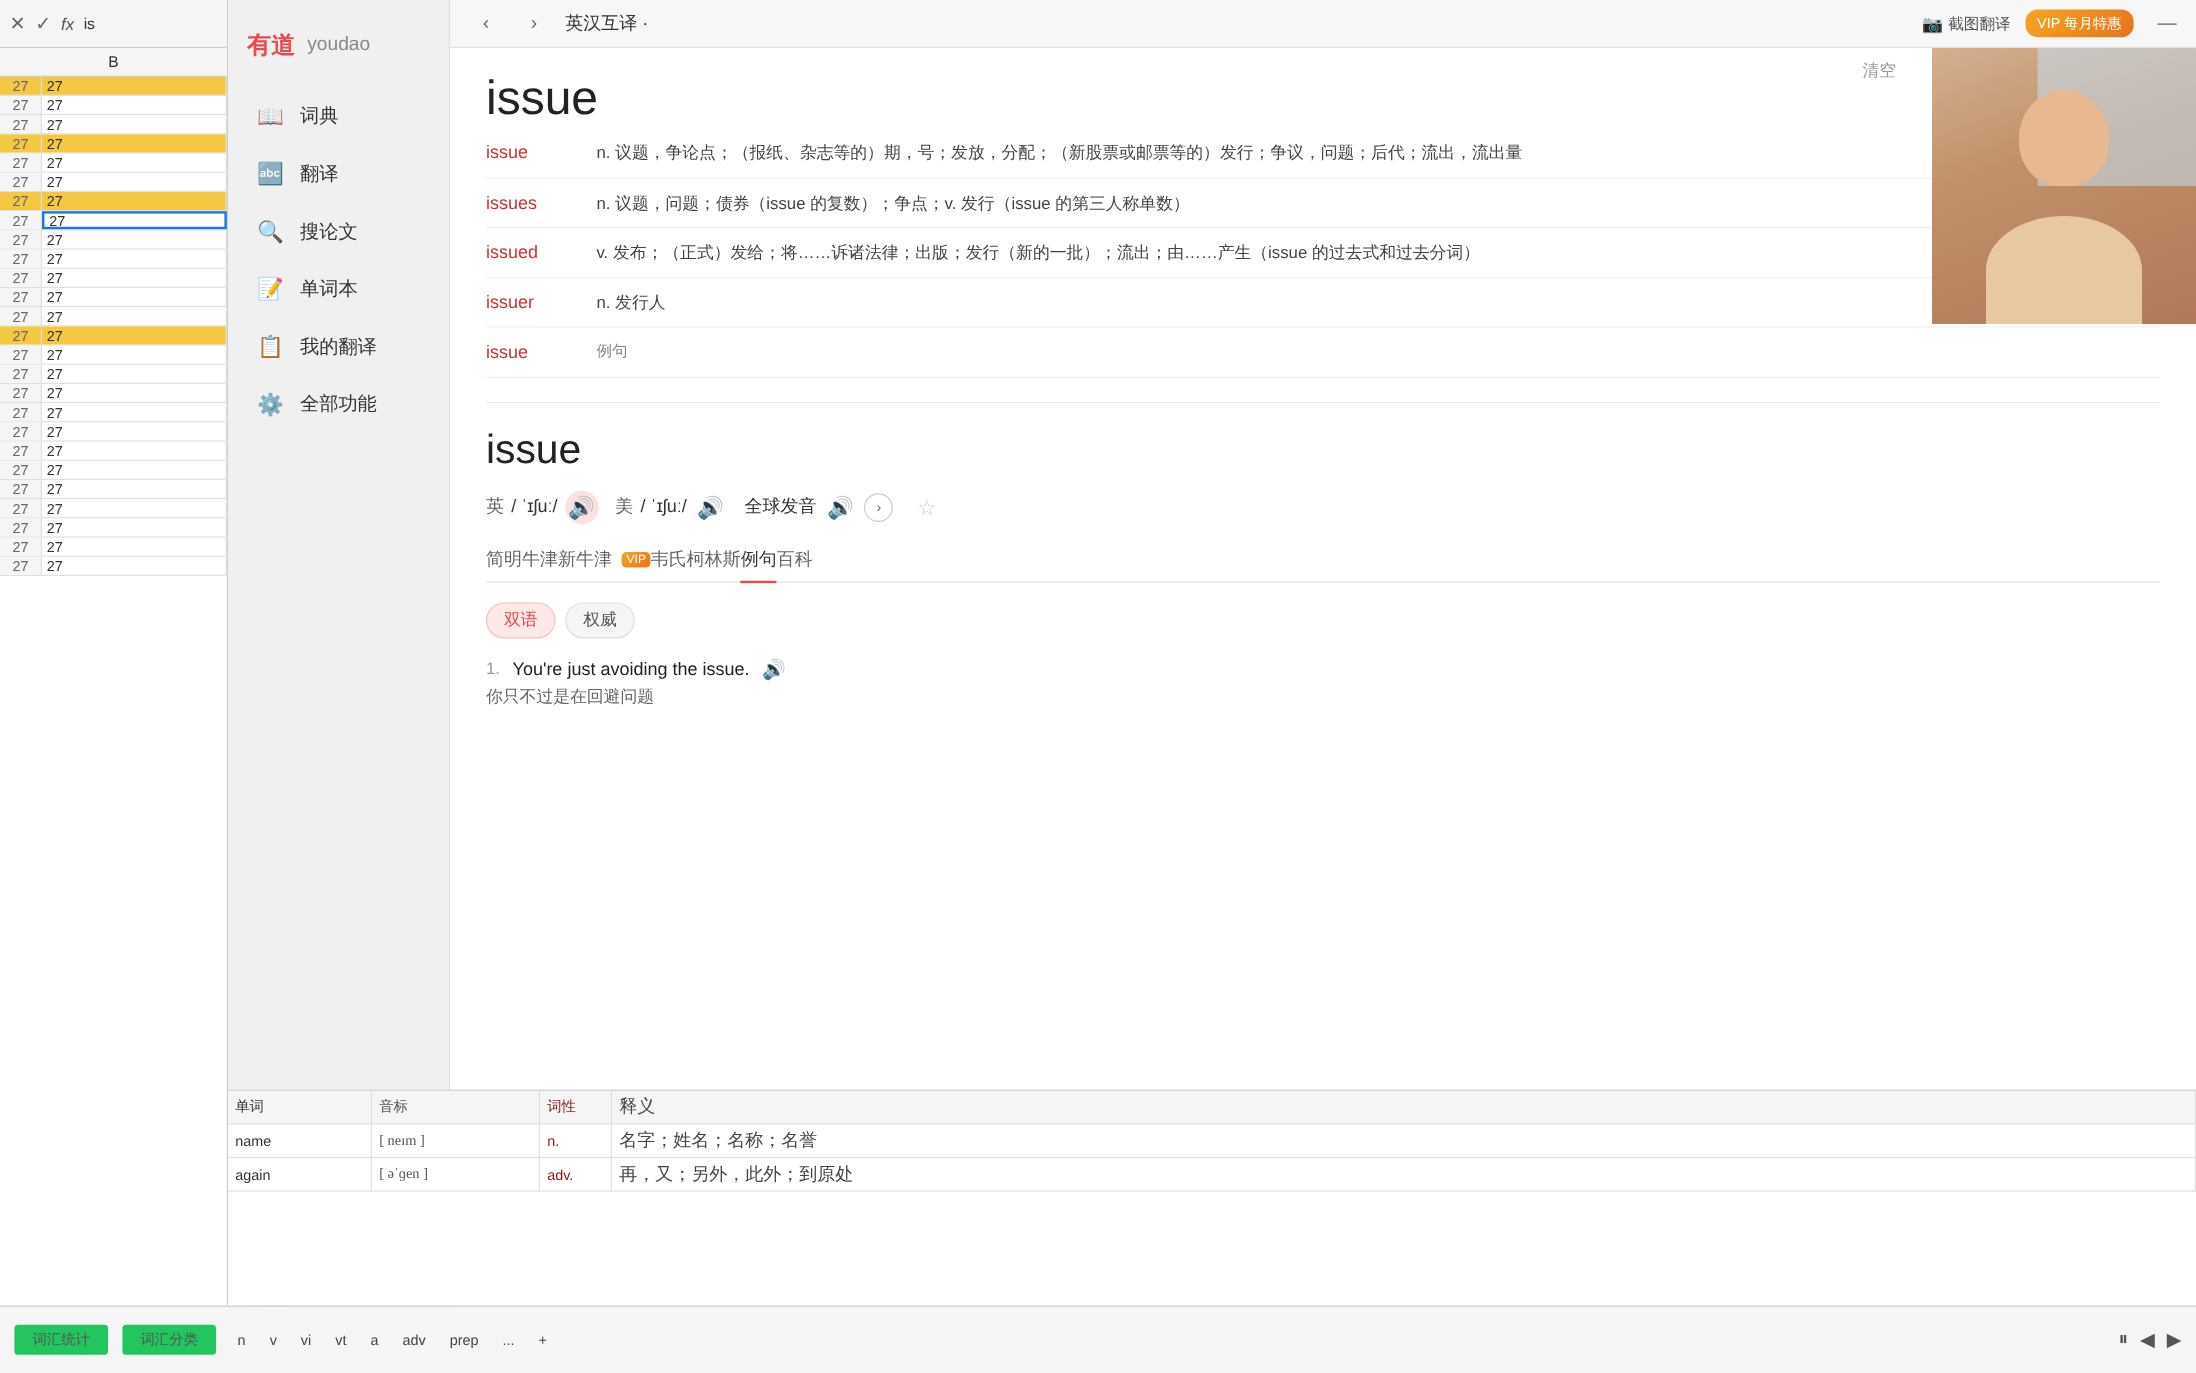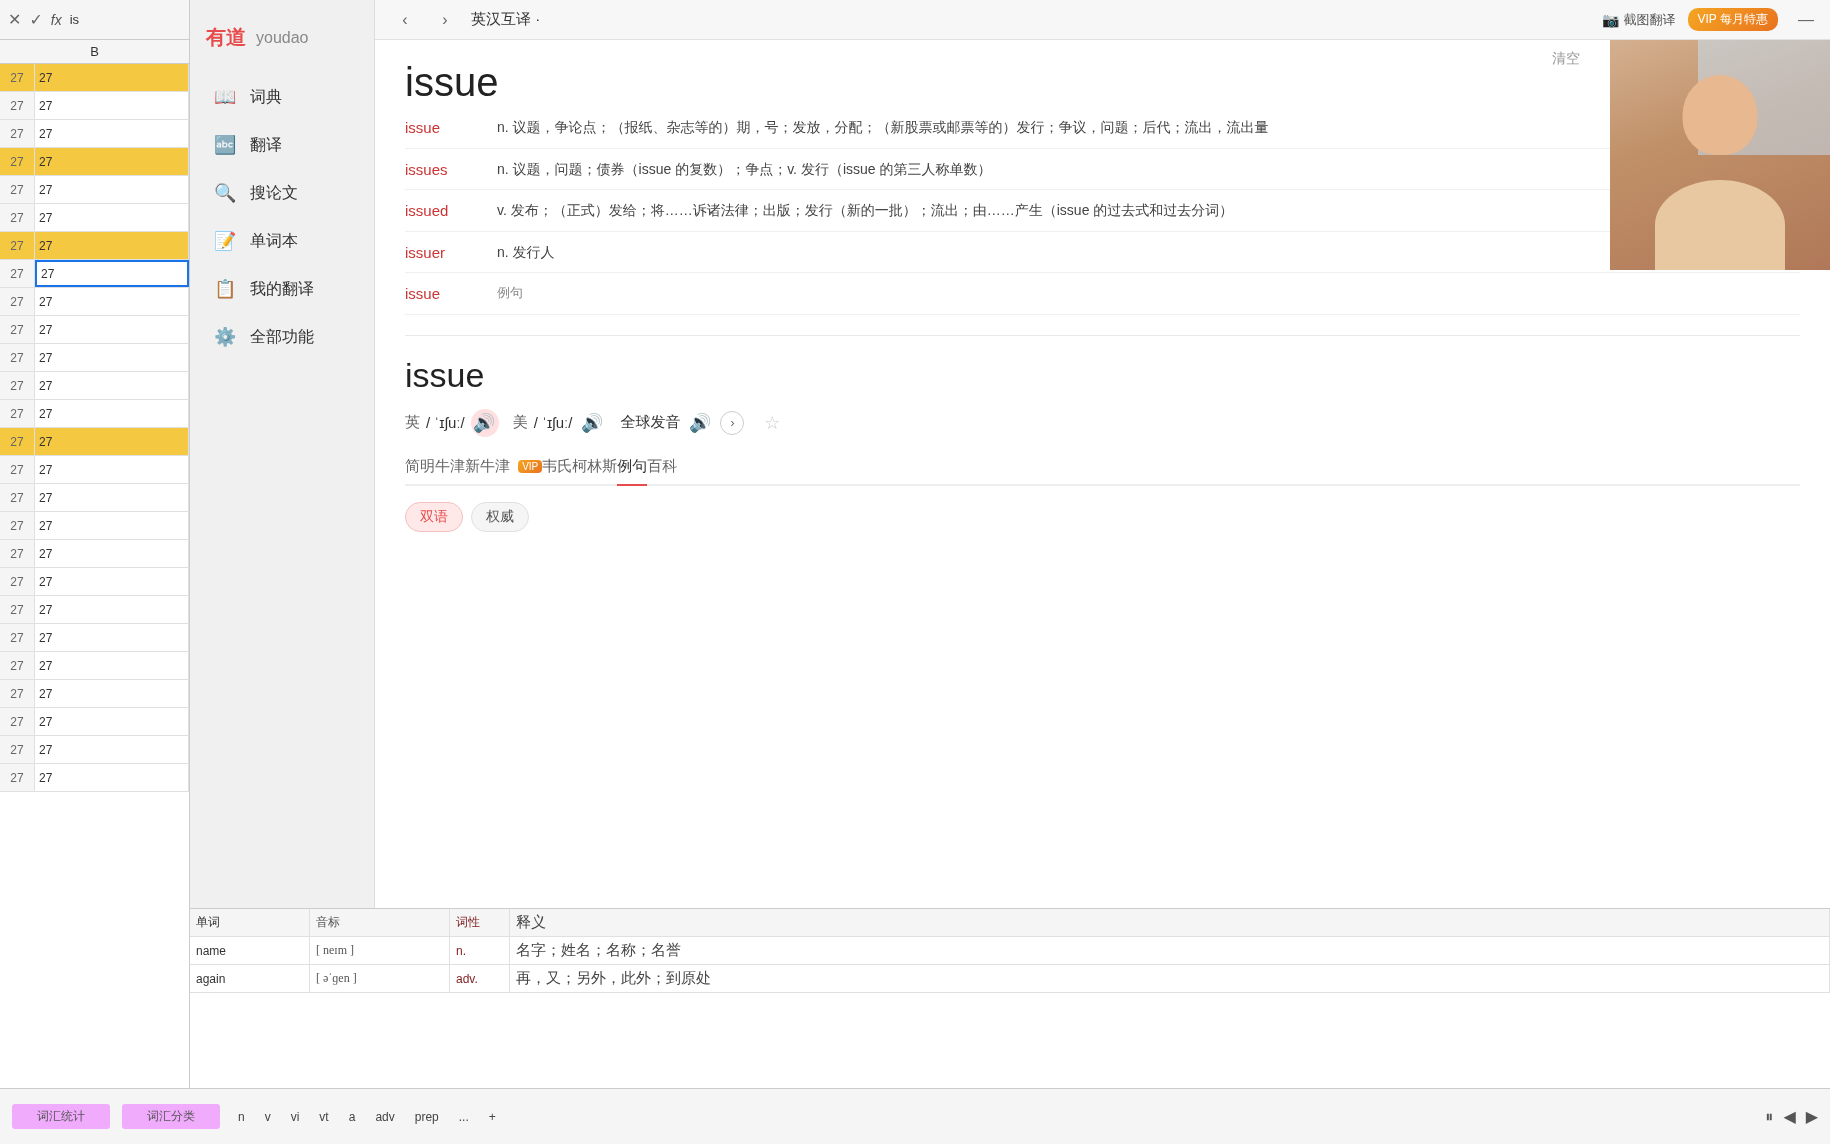--- a/index.html
+++ b/index.html
@@ -31,21 +31,21 @@
       align-items: center;
       justify-content: center;
       font-size: 13px;
       color: #333;
     }
     .spreadsheet-rows {
       display: flex;
       flex-direction: column;
     }
     .spreadsheet-row {
-      height: 28px;
+      height: 16px;
       border-bottom: 1px solid #e0e0e0;
       display: flex;
       align-items: flex-end;
     }
     .row-num {
       width: 35px;
       text-align: center;
       font-size: 12px;
       color: #666;
       border-right: 1px solid #e0e0e0;
@@ -80,22 +80,22 @@
       background: #f5f5f5;
       border-top: 1px solid #ccc;
       display: flex;
       align-items: center;
       padding: 0 12px;
       gap: 12px;
       font-size: 12px;
       color: #555;
     }
     .bottom-tab {
-      padding: 4px 25px;
-      background: #f0abfc;
+      padding: 4px 15px;
+      background: #22c55e;
       border-radius: 3px;
       font-size: 12px;
       cursor: pointer;
     }
     .bottom-parts {
       display: flex;
       gap: 8px;
     }
     .bottom-part {
       padding: 2px 6px;
@@ -782,20 +782,26 @@
           <div class="dict-tab">柯林斯</div>
           <div class="dict-tab active">例句</div>
           <div class="dict-tab">百科</div>
         </div>
 
         <div class="bilingual-row">
           <span class="filter-btn active">双语</span>
           <span class="filter-btn inactive">权威</span>
         </div>
 
+        <div class="sentence-item">
+          <span class="sentence-num">1.</span>
+          <span class="sentence-en">You're just avoiding the issue.</span>
+          <span class="sentence-speaker">🔊</span>
+          <div class="sentence-zh">你只不过是在回避问题</div>
+        </div>
       </div>
     </div>
   </div>
 
   <div class="user-avatar" style="position:absolute;top:40px;right:0;width:220px;height:230px;border-radius:0;overflow:hidden;background:#c8a880;">
     <div style="width:100%;height:100%;background:linear-gradient(160deg,#d4b090 0%,#c09068 40%,#b07858 100%);position:relative;">
 
       <div style="position:absolute;top:35px;left:50%;transform:translateX(-50%);width:75px;height:80px;background:#e8b890;border-radius:50% 50% 45% 45%;z-index:2;"></div>
 
       <div style="position:absolute;bottom:0;left:50%;transform:translateX(-50%);width:130px;height:90px;background:#e8c8a0;border-radius:50% 50% 0 0;"></div>

